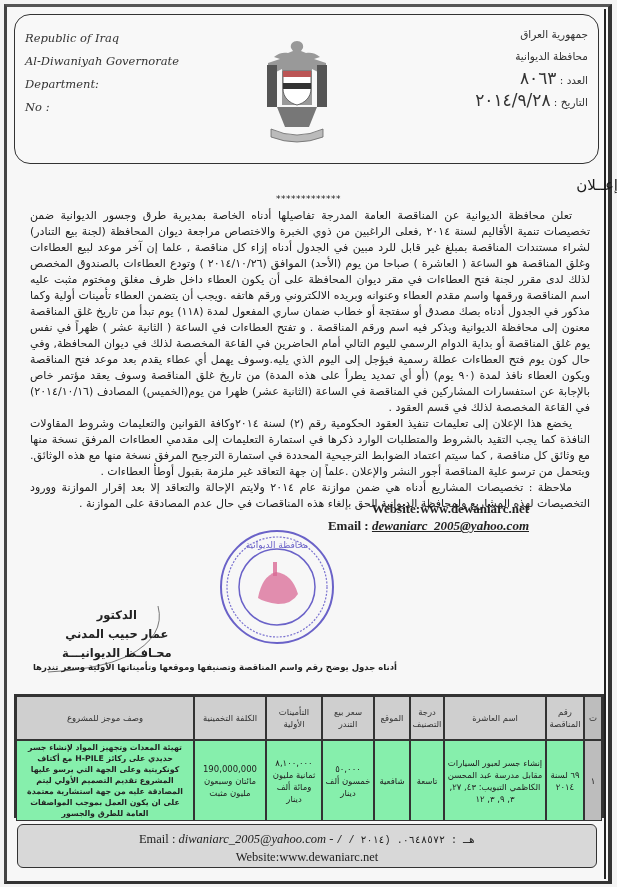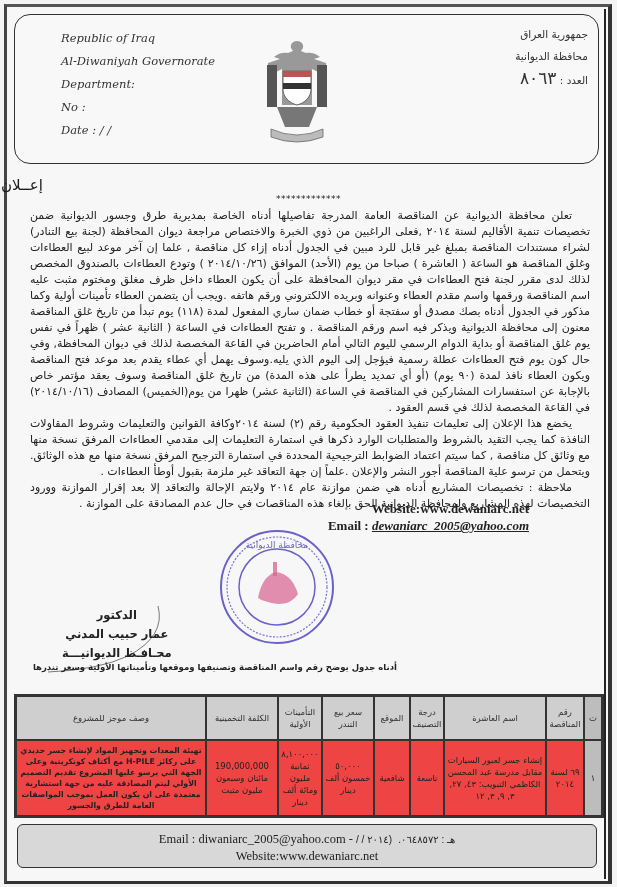--- a/index.html
+++ b/index.html
@@ -15,28 +15,28 @@
     position: absolute; left: 2px; top: 2px; right: 2px; bottom: 2px;
     border-right: 2px solid #222;
   }
 
   
   .header-box {
     position: absolute; left: 14px; top: 14px; width: 585px; height: 150px;
     border: 1.5px solid #333; border-radius: 16px; background: #f8f8f8;
   }
   .hdr-en { position: absolute; left: 10px; top: 12px; font-family: "DejaVu Serif", serif; font-style: italic; font-size: 11.5px; color: #333; }
-  .hdr-en div { height: 23px; line-height: 23px; margin-left: 36px; }
+  .hdr-en div { height: 23px; line-height: 23px; }
   .hdr-ar { position: absolute; right: 10px; top: 8px; direction: rtl; text-align: right; font-family: "DejaVu Sans", sans-serif; font-size: 10.5px; color: #333; }
   .hdr-ar .row { height: 22px; line-height: 22px; white-space: nowrap; margin-left: 20px; }
   .hdr-ar .big { font-size: 17px; letter-spacing: 2px; }
   .emblem { position: absolute; left: 248px; top: 22px; width: 68px; height: 110px; }
 
   
-  .title { position: absolute; left: 1px; width: 617px; top: 176px; text-align: left; font-size: 15px; direction: rtl; }
+  .title { position: absolute; left: 1px; width: 617px; top: 176px; text-align: right; font-size: 15px; direction: rtl; }
   .stars { position: absolute; left: 0; width: 617px; top: 194px; text-align: center; font-size: 9px; letter-spacing: 0.5px; }
   .body-text {
     position: absolute; left: 30px; width: 560px; top: 208px;
     direction: rtl; text-align: justify; font-size: 11px; line-height: 16px; font-weight: normal; color: #222;
   }
   .body-text p { text-indent: 18px; }
 
   .contact { position: absolute; right: 88px; top: 500px; font-family: "Liberation Serif", serif; font-weight: bold; font-size: 13px; text-align: right; color: #222; }
   .contact div { line-height: 17px; }
   .contact .email-val { font-style: italic; text-decoration: underline; }
@@ -46,68 +46,71 @@
   .sign { position: absolute; left: 62px; top: 606px; text-align: center; direction: rtl; font-size: 11.5px; font-weight: bold; color: #222; line-height: 19px; }
   .sign-curve { position: absolute; left: 48px; top: 604px; width: 115px; height: 70px; }
 
   .caption { position: absolute; right: 220px; top: 662px; direction: rtl; font-size: 8.5px; font-weight: bold; color: #222; }
 
   
   .tbl-wrap { position: absolute; left: 14px; top: 694px; width: 590px; height: 124px; border: 2px solid #333; background: #eee; }
   table { border-collapse: separate; border-spacing: 0; direction: rtl; width: 100%; height: 100%; }
   th, td { border: 1.5px solid #333; text-align: center; vertical-align: middle; font-size: 8.5px; line-height: 12px; padding: 1px; }
   th { background: #cfcfcf; height: 44px; font-weight: normal; color: #333; }
-  td { background: #ef4444; color: #222; }
+  td { background: #86efac; color: #222; }
   td.seq, th.seq { background: #bdbdbd; }
   td.desc { font-size: 7.8px; line-height: 11px; font-weight: bold; }
 
   
   .footer-box {
     position: absolute; left: 17px; top: 824px; width: 580px; height: 44px;
     border: 1.5px solid #333; border-radius: 6px; background: #d8d8d8;
     font-family: "Liberation Serif", serif; font-size: 12.5px; text-align: center; color: #222;
   }
   .footer-box .l1 { margin-top: 6px; line-height: 16px; }
   .footer-box .l2 { line-height: 16px; }
-  .footer-box .em { }
-  .footer-box .ar { direction: rtl; unicode-bidi: isolate; font-family: Liberation Sans, sans-serif; font-size: 10px; }
+  .footer-box .em { font-style: italic; }
+  .footer-box .ar { direction: rtl; unicode-bidi: isolate; font-family: Liberation Mono, monospace; font-size: 10px; }
 </style>
 </head>
 <body>
 
 <div class="page-frame">
   <div class="page-frame-inner"></div>
 </div>
 
 <div class="header-box">
   <div class="hdr-en">
     <div>Republic of Iraq</div>
     <div>Al-Diwaniyah Governorate</div>
     <div>Department:</div>
     <div>No :</div>
-    <div>Date :   /   /</div>
   </div>
 
   <svg class="emblem" viewBox="0 0 68 110">
     <path d="M34 4 c-4 0 -7 3 -6 7 l2 3 -5 2 c-4 -1 -10 0 -14 4 l6 2 -12 4 0 40 6 0 0 -30 8 -4 0 36 30 0 0 -36 8 4 0 30 6 0 0 -40 -12 -4 6 -2 c-4 -4 -10 -5 -14 -4 l-5 -2 2 -3 c1 -4 -2 -7 -6 -7z" fill="#888" opacity="0.85"></path>
     <rect x="4" y="28" width="10" height="42" fill="#555"></rect>
     <rect x="54" y="28" width="10" height="42" fill="#555"></rect>
     <path d="M20 34 h28 v18 c0 8 -6 14 -14 16 c-8 -2 -14 -8 -14 -16z" fill="#fff" stroke="#666" stroke-width="1"></path>
     <rect x="20" y="34" width="28" height="6" fill="#b55"></rect>
     <rect x="20" y="46" width="28" height="6" fill="#333"></rect>
     <path d="M14 70 l8 20 h24 l8 -20z" fill="#777"></path>
     <path d="M8 92 q26 12 52 0 l0 8 q-26 10 -52 0z" fill="#bbb" stroke="#666" stroke-width="0.8"></path>
   </svg>
 
   <div class="hdr-ar">
     <div class="row">جمهورية العراق</div>
     <div class="row">محافظة الديوانية</div>
     <div class="row">
       <span>العدد :</span>
       <span class="big">٨٠٦٣</span>
+    </div>
+    <div class="row">
+      <span>التاريخ :</span>
+      <span class="big">٢٠١٤/٩/٢٨</span>
     </div>
   </div>
 </div>
 
 <div class="title">إعــلان</div>
 <div class="stars">*************</div>
 
 <div class="body-text">
   <p>تعلن محافظة الديوانية عن المناقصة العامة المدرجة تفاصيلها أدناه الخاصة بمديرية طرق وجسور الديوانية ضمن تخصيصات تنمية الأقاليم لسنة ٢٠١٤ ,فعلى الراغبين من ذوي الخبرة والاختصاص مراجعة ديوان المحافظة (لجنة بيع التنادر) لشراء مستندات المناقصة بمبلغ غير قابل للرد مبين في الجدول أدناه إزاء كل مناقصة , علما إن آخر موعد لبيع العطاءات وغلق المناقصة هو الساعة ( العاشرة ) صباحا من يوم (الأحد) الموافق (٢٠١٤/١٠/٢٦ ) وتودع العطاءات بالصندوق المخصص لذلك لدى مقرر لجنة فتح العطاءات في مقر ديوان المحافظة على أن يكون العطاء داخل ظرف مغلق ومختوم مثبت عليه اسم المناقصة ورقمها واسم مقدم العطاء وعنوانه وبريده الالكتروني ورقم هاتفه .ويجب أن يتضمن العطاء تأمينات أولية وكما مذكور في الجدول أدناه بصك مصدق أو سفتجة أو خطاب ضمان ساري المفعول لمدة (١١٨) يوم تبدأ من تاريخ غلق المناقصة معنون إلى محافظة الديوانية ويذكر فيه اسم ورقم المناقصة . و تفتح العطاءات في الساعة ( الثانية عشر ) ظهراً في نفس يوم غلق المناقصة أو بداية الدوام الرسمي لليوم التالي أمام الحاضرين في القاعة المخصصة لذلك في ديوان المحافظة, وفي حال كون يوم فتح العطاءات عطلة رسمية فيؤجل إلى اليوم الذي يليه.وسوف يهمل أي عطاء يقدم بعد موعد فتح المناقصة ويكون العطاء نافذ لمدة (٩٠ يوم) (أو أي تمديد يطرأ على هذه المدة) من تاريخ غلق المناقصة وسوف يعقد مؤتمر خاص بالإجابة عن استفسارات المشاركين في المناقصة في الساعة (الثانية عشر) ظهرا من يوم(الخميس) المصادف (٢٠١٤/١٠/١٦) في القاعة المخصصة لذلك في قسم العقود .</p>
   <p>يخضع هذا الإعلان إلى تعليمات تنفيذ العقود الحكومية رقم (٢) لسنة ٢٠١٤وكافة القوانين والتعليمات وشروط المقاولات النافذة كما يجب التقيد بالشروط والمتطلبات الوارد ذكرها في استمارة التعليمات إلى مقدمي العطاءات المرفق نسخة منها مع وثائق كل مناقصة , كما سيتم اعتماد الضوابط الترجيحية المحددة في استمارة الترجيح المرفق نسخة منها مع هذه الوثائق. ويتحمل من ترسو علية المناقصة أجور النشر والإعلان .علماً إن جهة التعاقد غير ملزمة بقبول أوطأ العطاءات .</p>
@@ -142,21 +145,21 @@
 <div class="tbl-wrap">
   <table>
     <thead>
       <tr>
         <th class="seq" style="width:18px">ت</th>
         <th style="width:38px">رقم المناقصة</th>
         <th style="width:102px">اسم العاشرة</th>
         <th style="width:34px">درجة التصنيف</th>
         <th style="width:36px">الموقع</th>
         <th style="width:52px">سعر بيع التندر</th>
-        <th style="width:44px">التأمينات الأولية</th>
+        <th style="width:56px">التأمينات الأولية</th>
         <th style="width:72px">الكلفة التخمينية</th>
         <th>وصف موجز للمشروع</th>
       </tr>
     </thead>
     <tbody>
       <tr>
         <td class="seq">١</td>
         <td>٦٩ لسنة ٢٠١٤</td>
         <td>إنشاء جسر لعبور السيارات مقابل مدرسة عبد المحسن الكاظمي التبويب: ٤٣, ٢٧, ٣, ٩, ٣, ١٢</td>
         <td>تاسعة</td>

